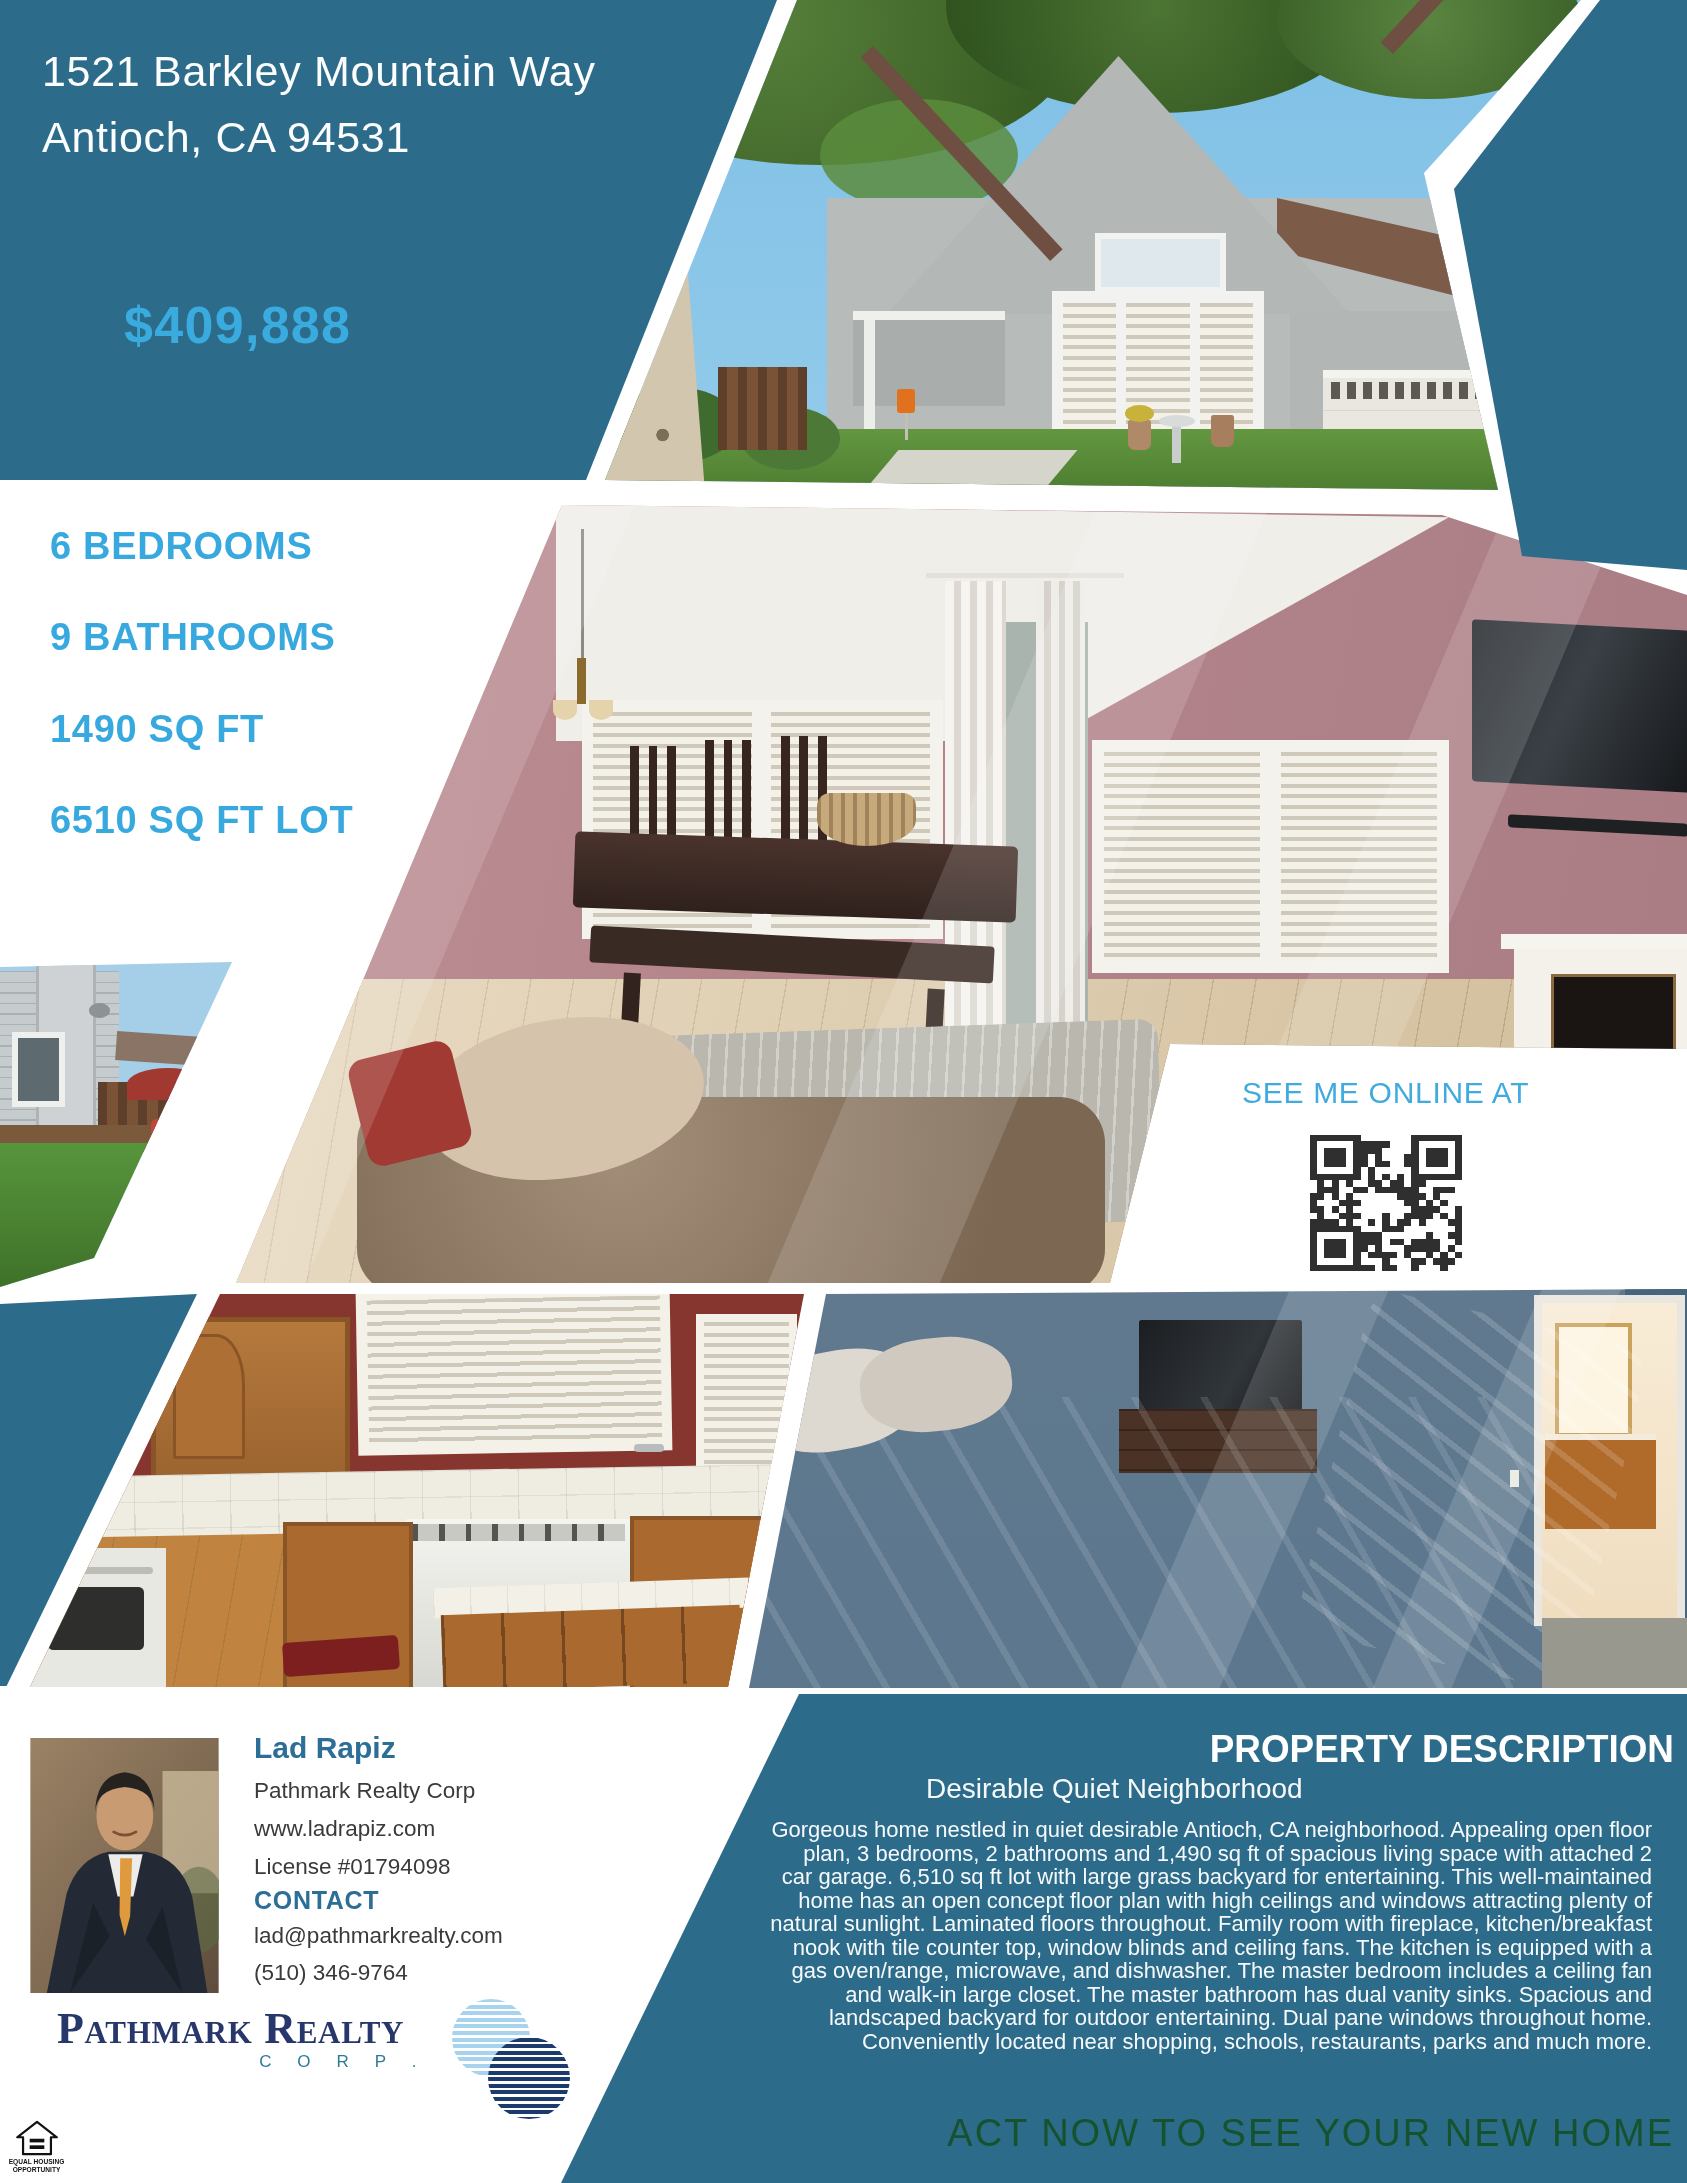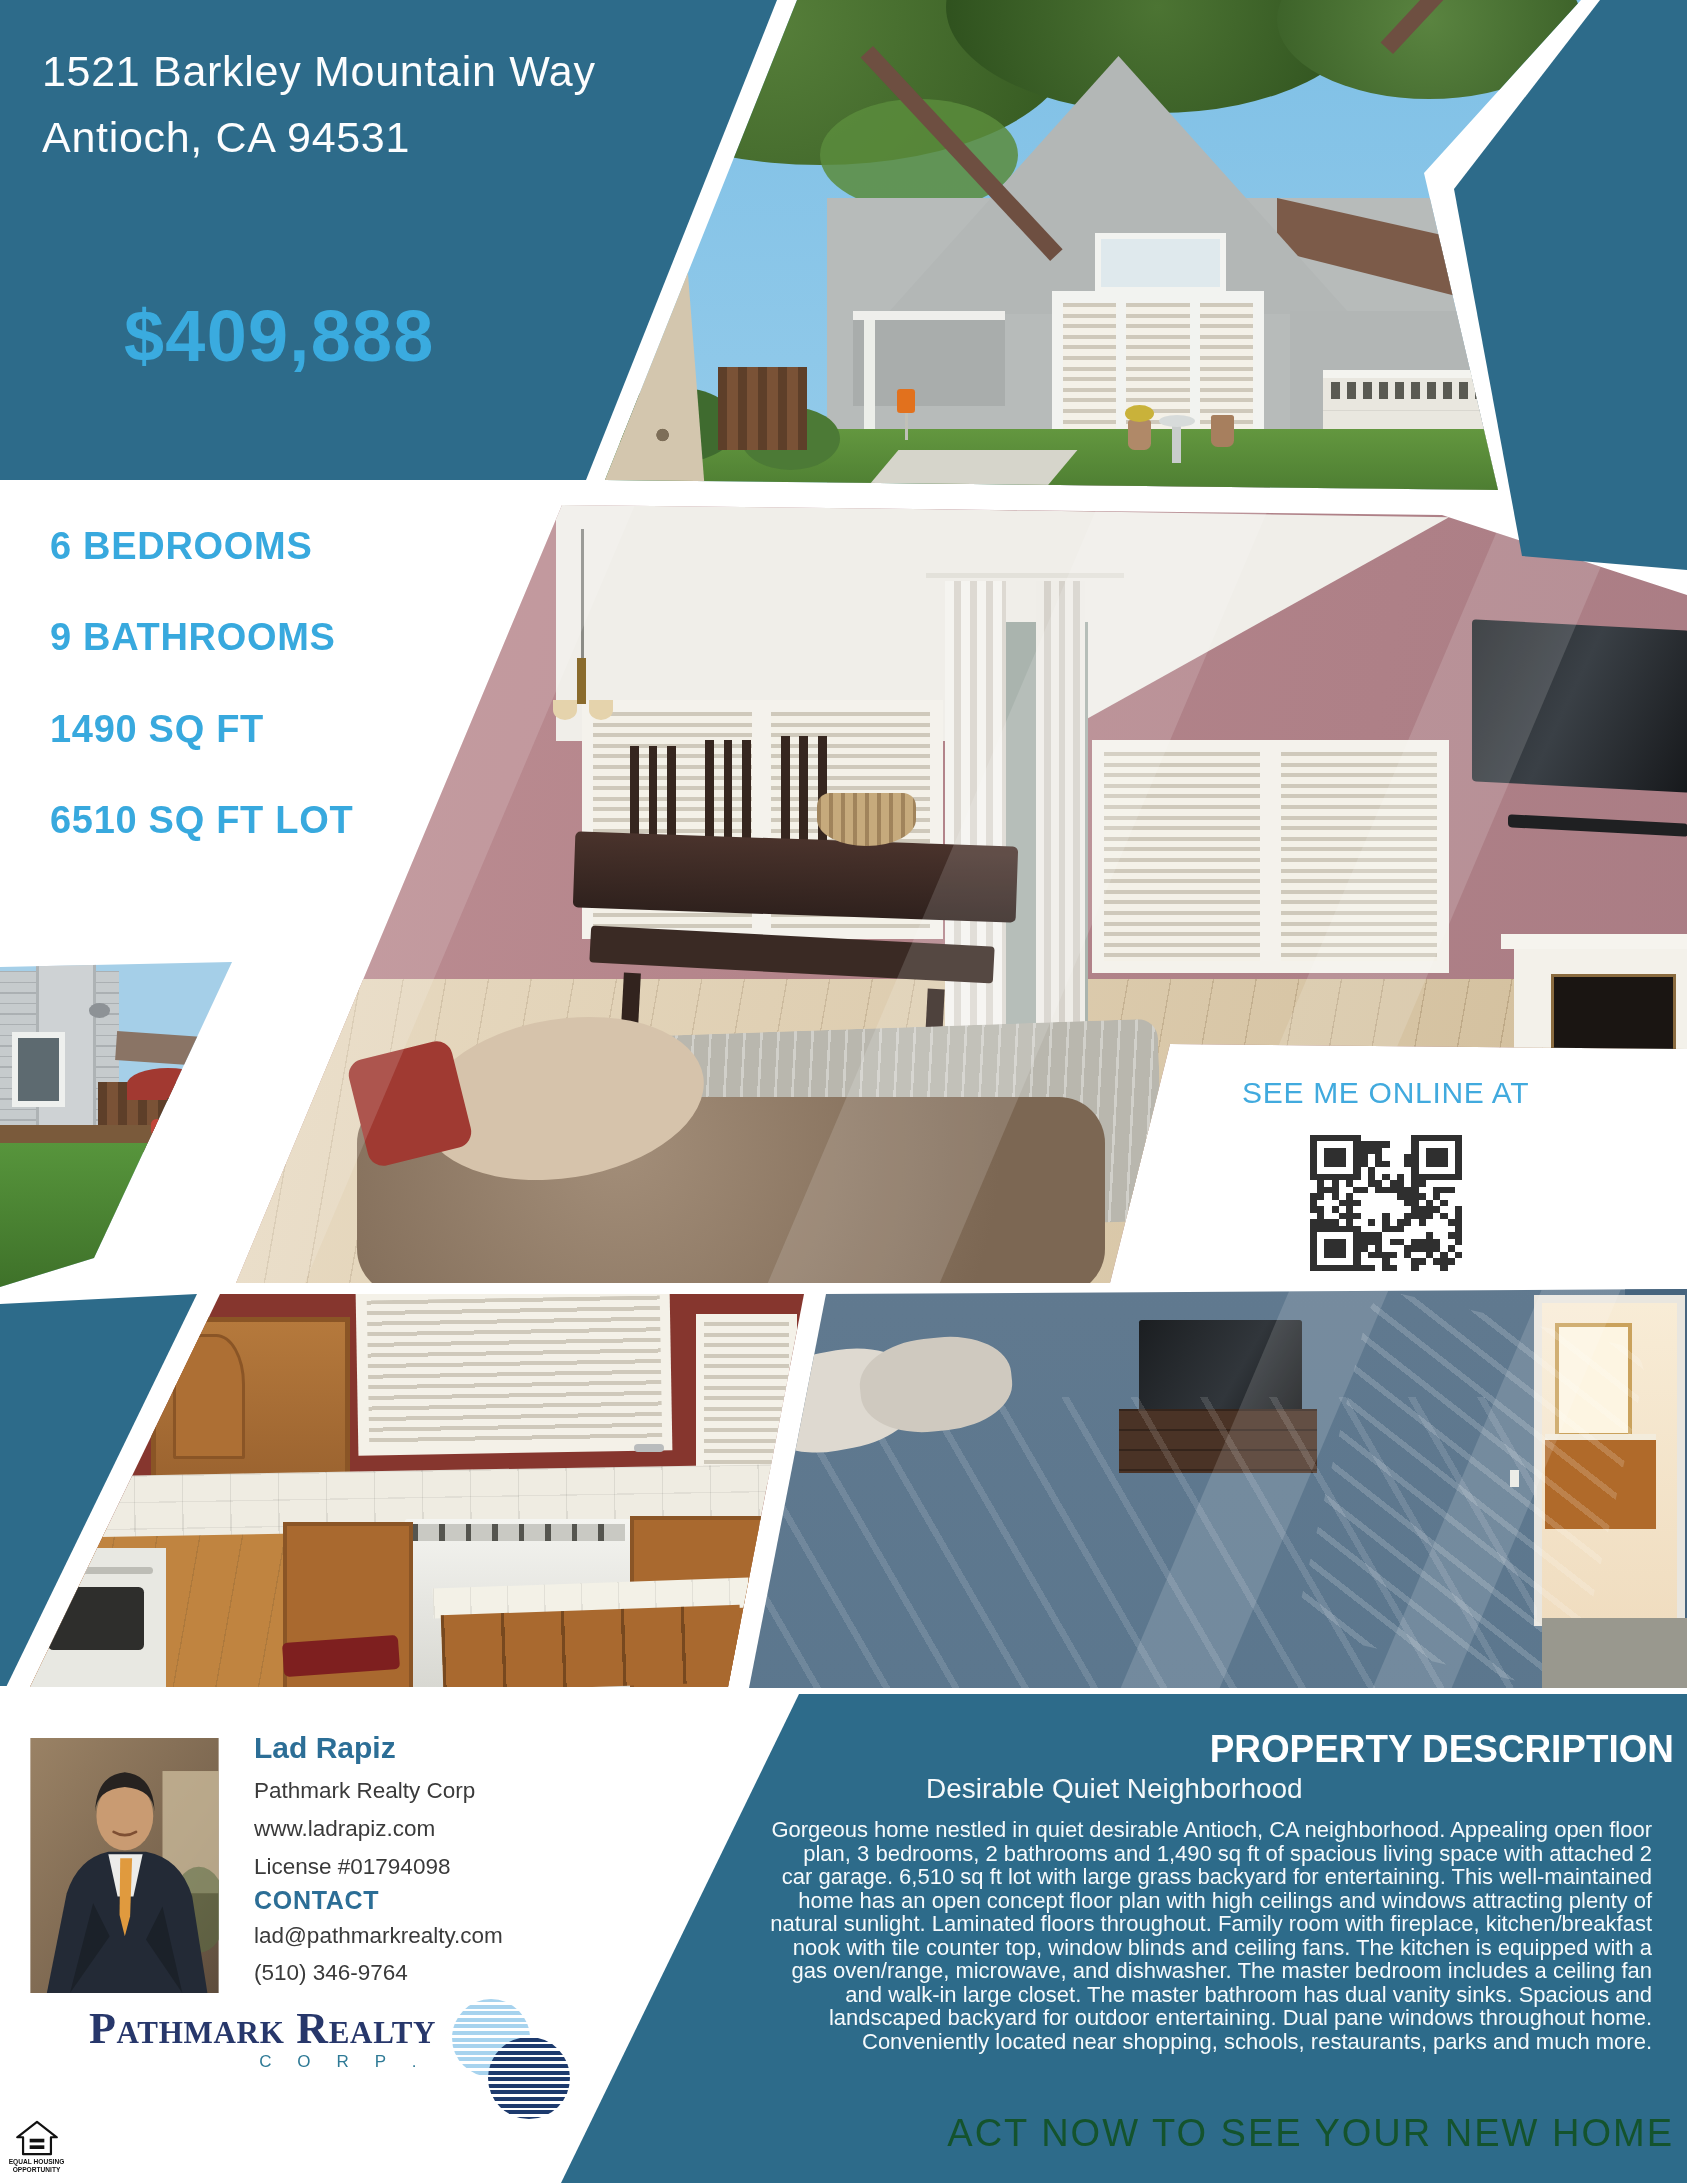--- a/index.html
+++ b/index.html
@@ -21,35 +21,35 @@
   .photo-living{clip-path:polygon(562px 505px,1442px 515px,1687px 595px,1687px 1049px,1170px 1044px,1110px 1283px,236px 1283px);background:linear-gradient(100deg,#c29297 0%,#b4858b 45%,#a87b83 100%);}
   .photo-backyard{clip-path:polygon(0px 967px,232px 962px,94px 1258px,0px 1287px);background:#a5cfe8;}
   .photo-kitchen{clip-path:polygon(220px 1294px,804px 1294px,728px 1687px,30px 1687px);background:#86362e;}
   .photo-bedroom{clip-path:polygon(826px 1294px,1687px 1289px,1687px 1688px,749px 1688px);background:linear-gradient(180deg,#6d8aa0 0%,#60798f 60%,#56748c 100%);}
 
   .strip{position:absolute;background:rgba(255,255,255,.14);transform:skewX(-23deg);transform-origin:top left;}
 
   
   .addr{left:42px;top:38px;font-size:43px;line-height:66px;color:#fcfdfe;font-weight:400;letter-spacing:0.7px;}
   .priced{left:45px;top:242px;font-size:53px;color:rgba(255,255,255,.93);font-weight:400;letter-spacing:6px;}
-  .price{left:124px;top:295px;font-size:72px;font-weight:700;color:#3aabdf;letter-spacing:1.3px;}
+  .price{left:124px;top:295px;font-size:52px;font-weight:700;color:#3aabdf;letter-spacing:1.3px;}
 
   
   .feature{left:50px;font-size:38px;font-weight:700;color:#38a9de;letter-spacing:0.7px;}
 
   
   .seeme{left:1242px;top:1076px;font-size:30px;color:#41aade;font-weight:400;letter-spacing:0.7px;}
 
   
   .agent-name{left:254px;top:1731px;font-size:30px;font-weight:700;color:#2c6e96;}
   .agent-line{left:254px;font-size:22.5px;color:#3a3a3a;}
   .agent-contact{left:254px;top:1886px;font-size:25px;font-weight:700;color:#2c6e96;letter-spacing:0.7px;}
 
   .brand-name{left:57px;top:2003px;font-size:44px;font-weight:700;color:#27376b;
-              font-family:"Liberation Serif","DejaVu Serif",serif;font-variant:small-caps;letter-spacing:0.7px;margin-left:32px;}
+              font-family:"Liberation Serif","DejaVu Serif",serif;font-variant:small-caps;letter-spacing:0.7px;}
   .brand-corp{left:57px;top:2052px;width:370px;text-align:right;font-size:17px;color:#2e7a96;letter-spacing:10.6px;}
 
   .logo-mark{left:440px;top:1999px;width:132px;height:122px;}
   .logo-lobe1{left:12px;top:0;width:78px;height:78px;border-radius:50%;background:#a7d3ee;}
   .logo-lobe2{left:48px;top:38px;width:82px;height:82px;border-radius:50%;background:#1d3a6d;}
   .logo-stripes{inset:-1.3px;background:repeating-linear-gradient(180deg,transparent 0 4px,#ffffff 4px 6.6px);}
 
   .eho-text{left:0px;top:2158px;width:73px;text-align:center;font-size:6.6px;line-height:8px;color:#111;font-weight:700;}
 
   

